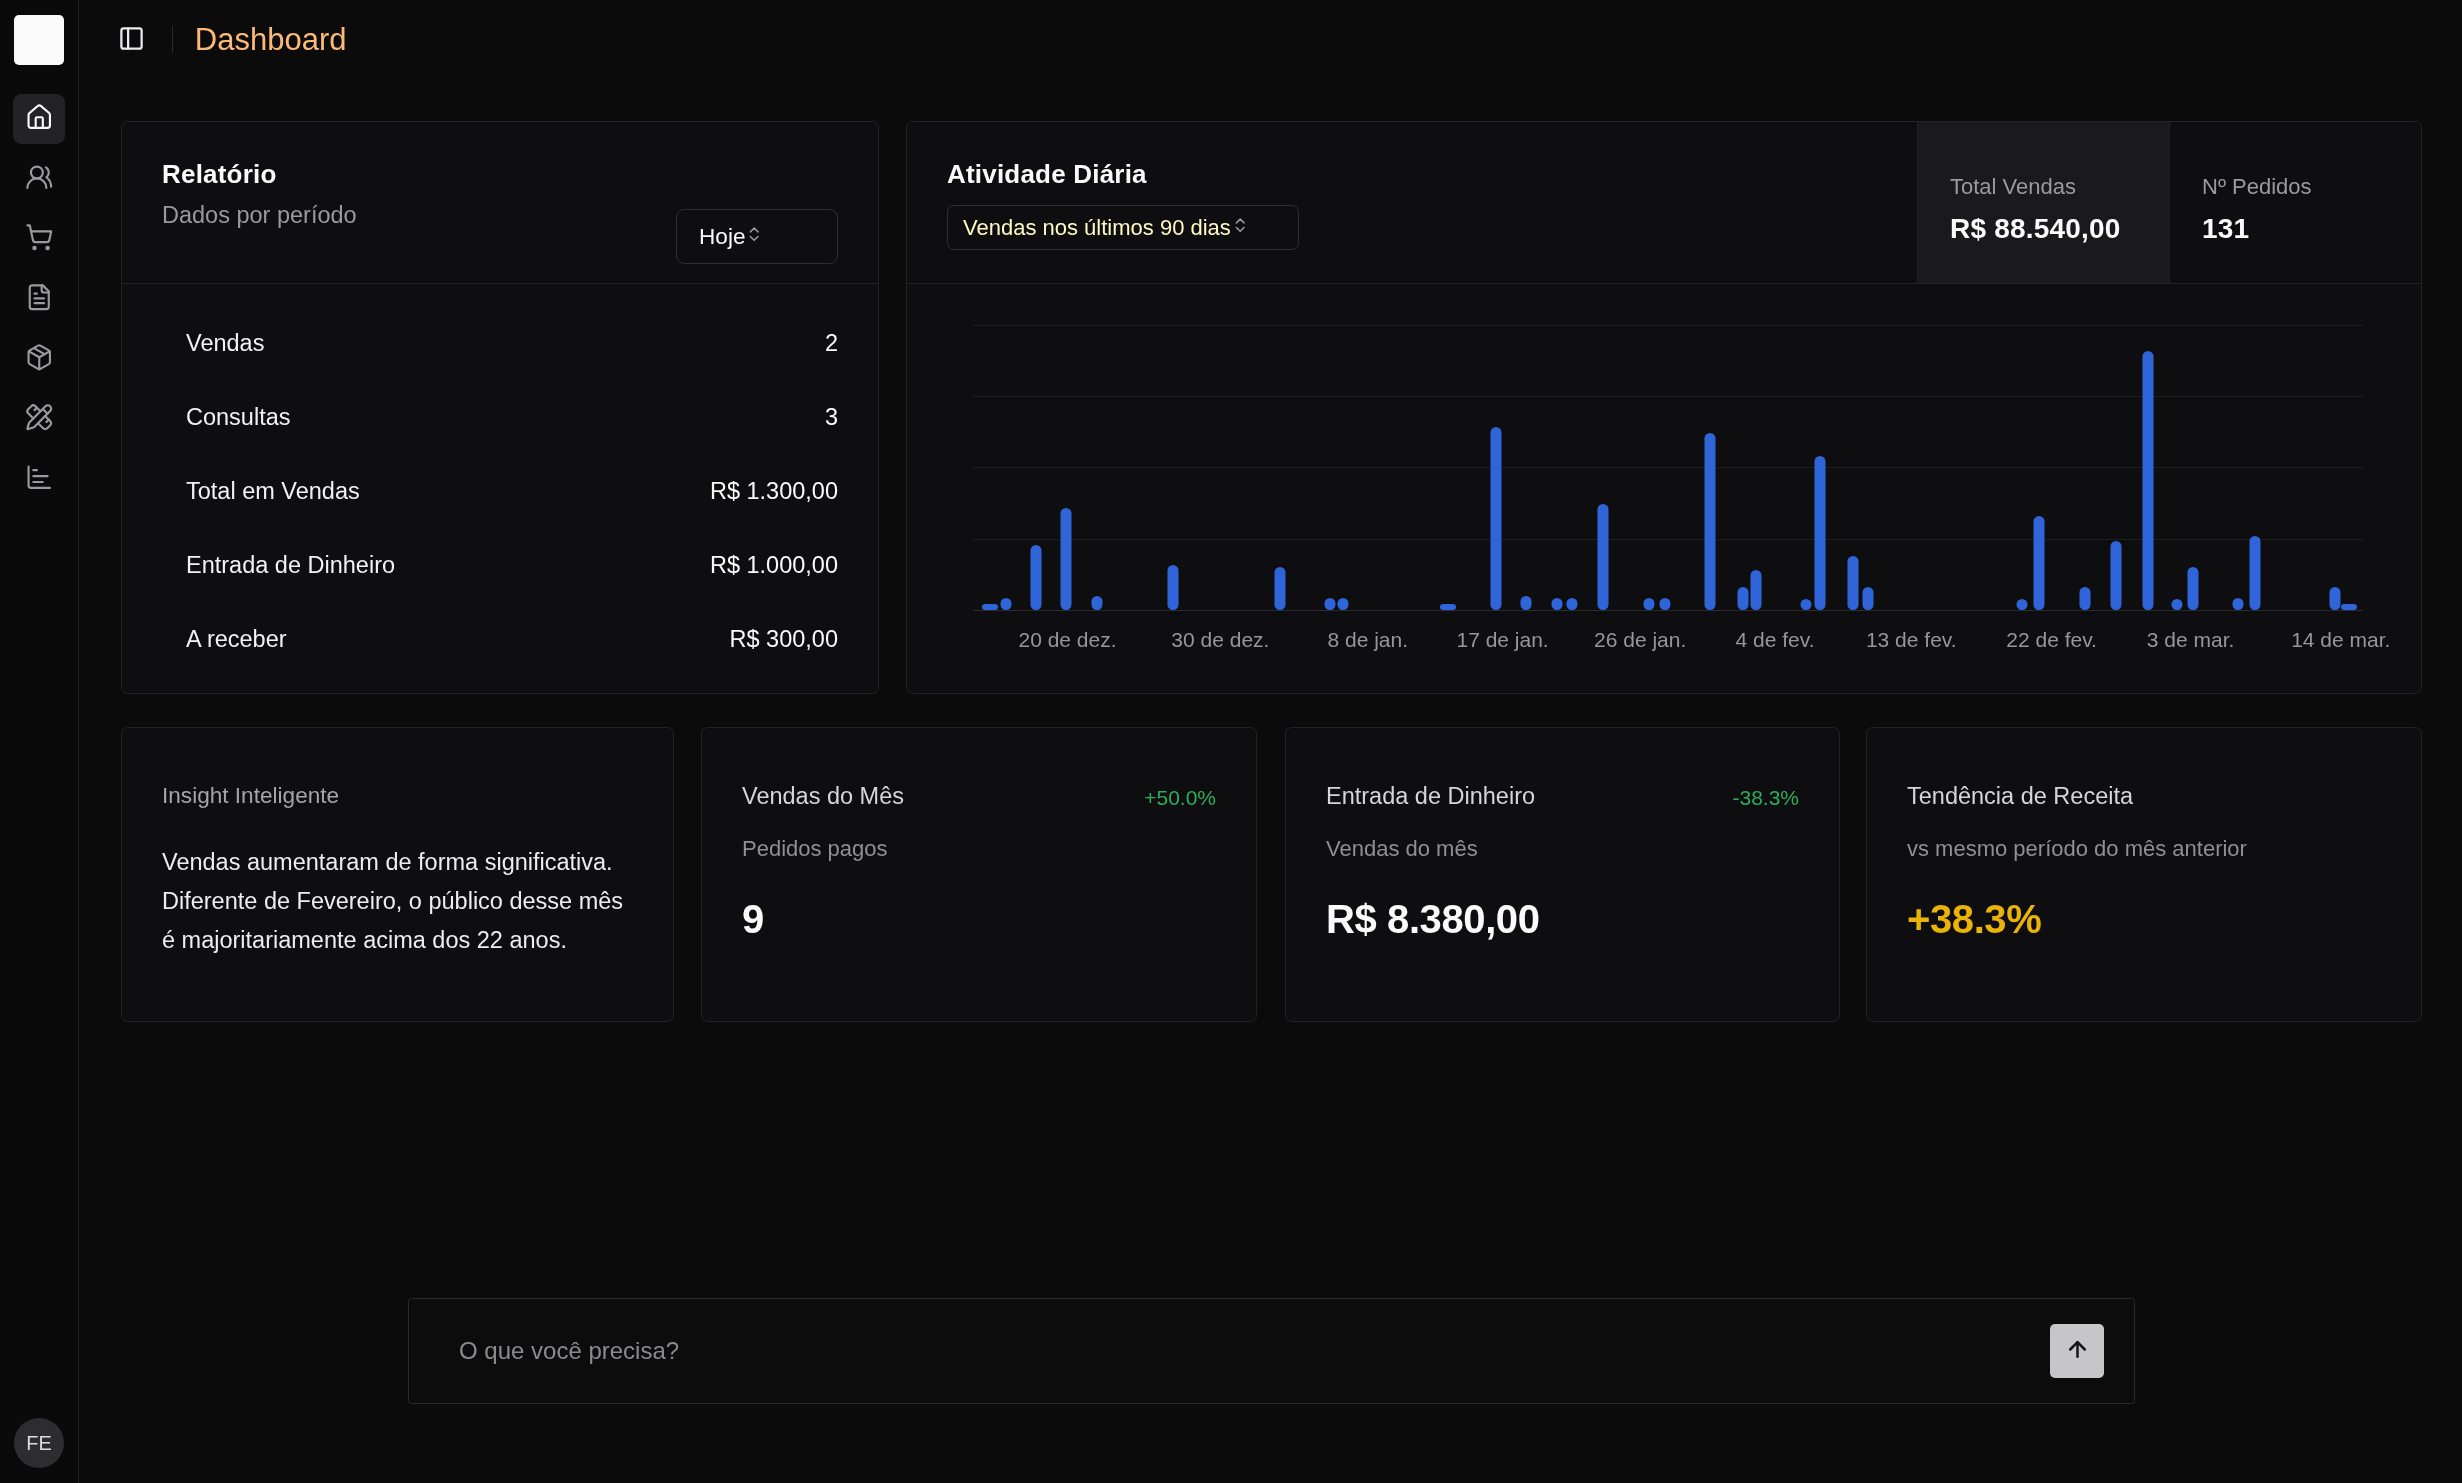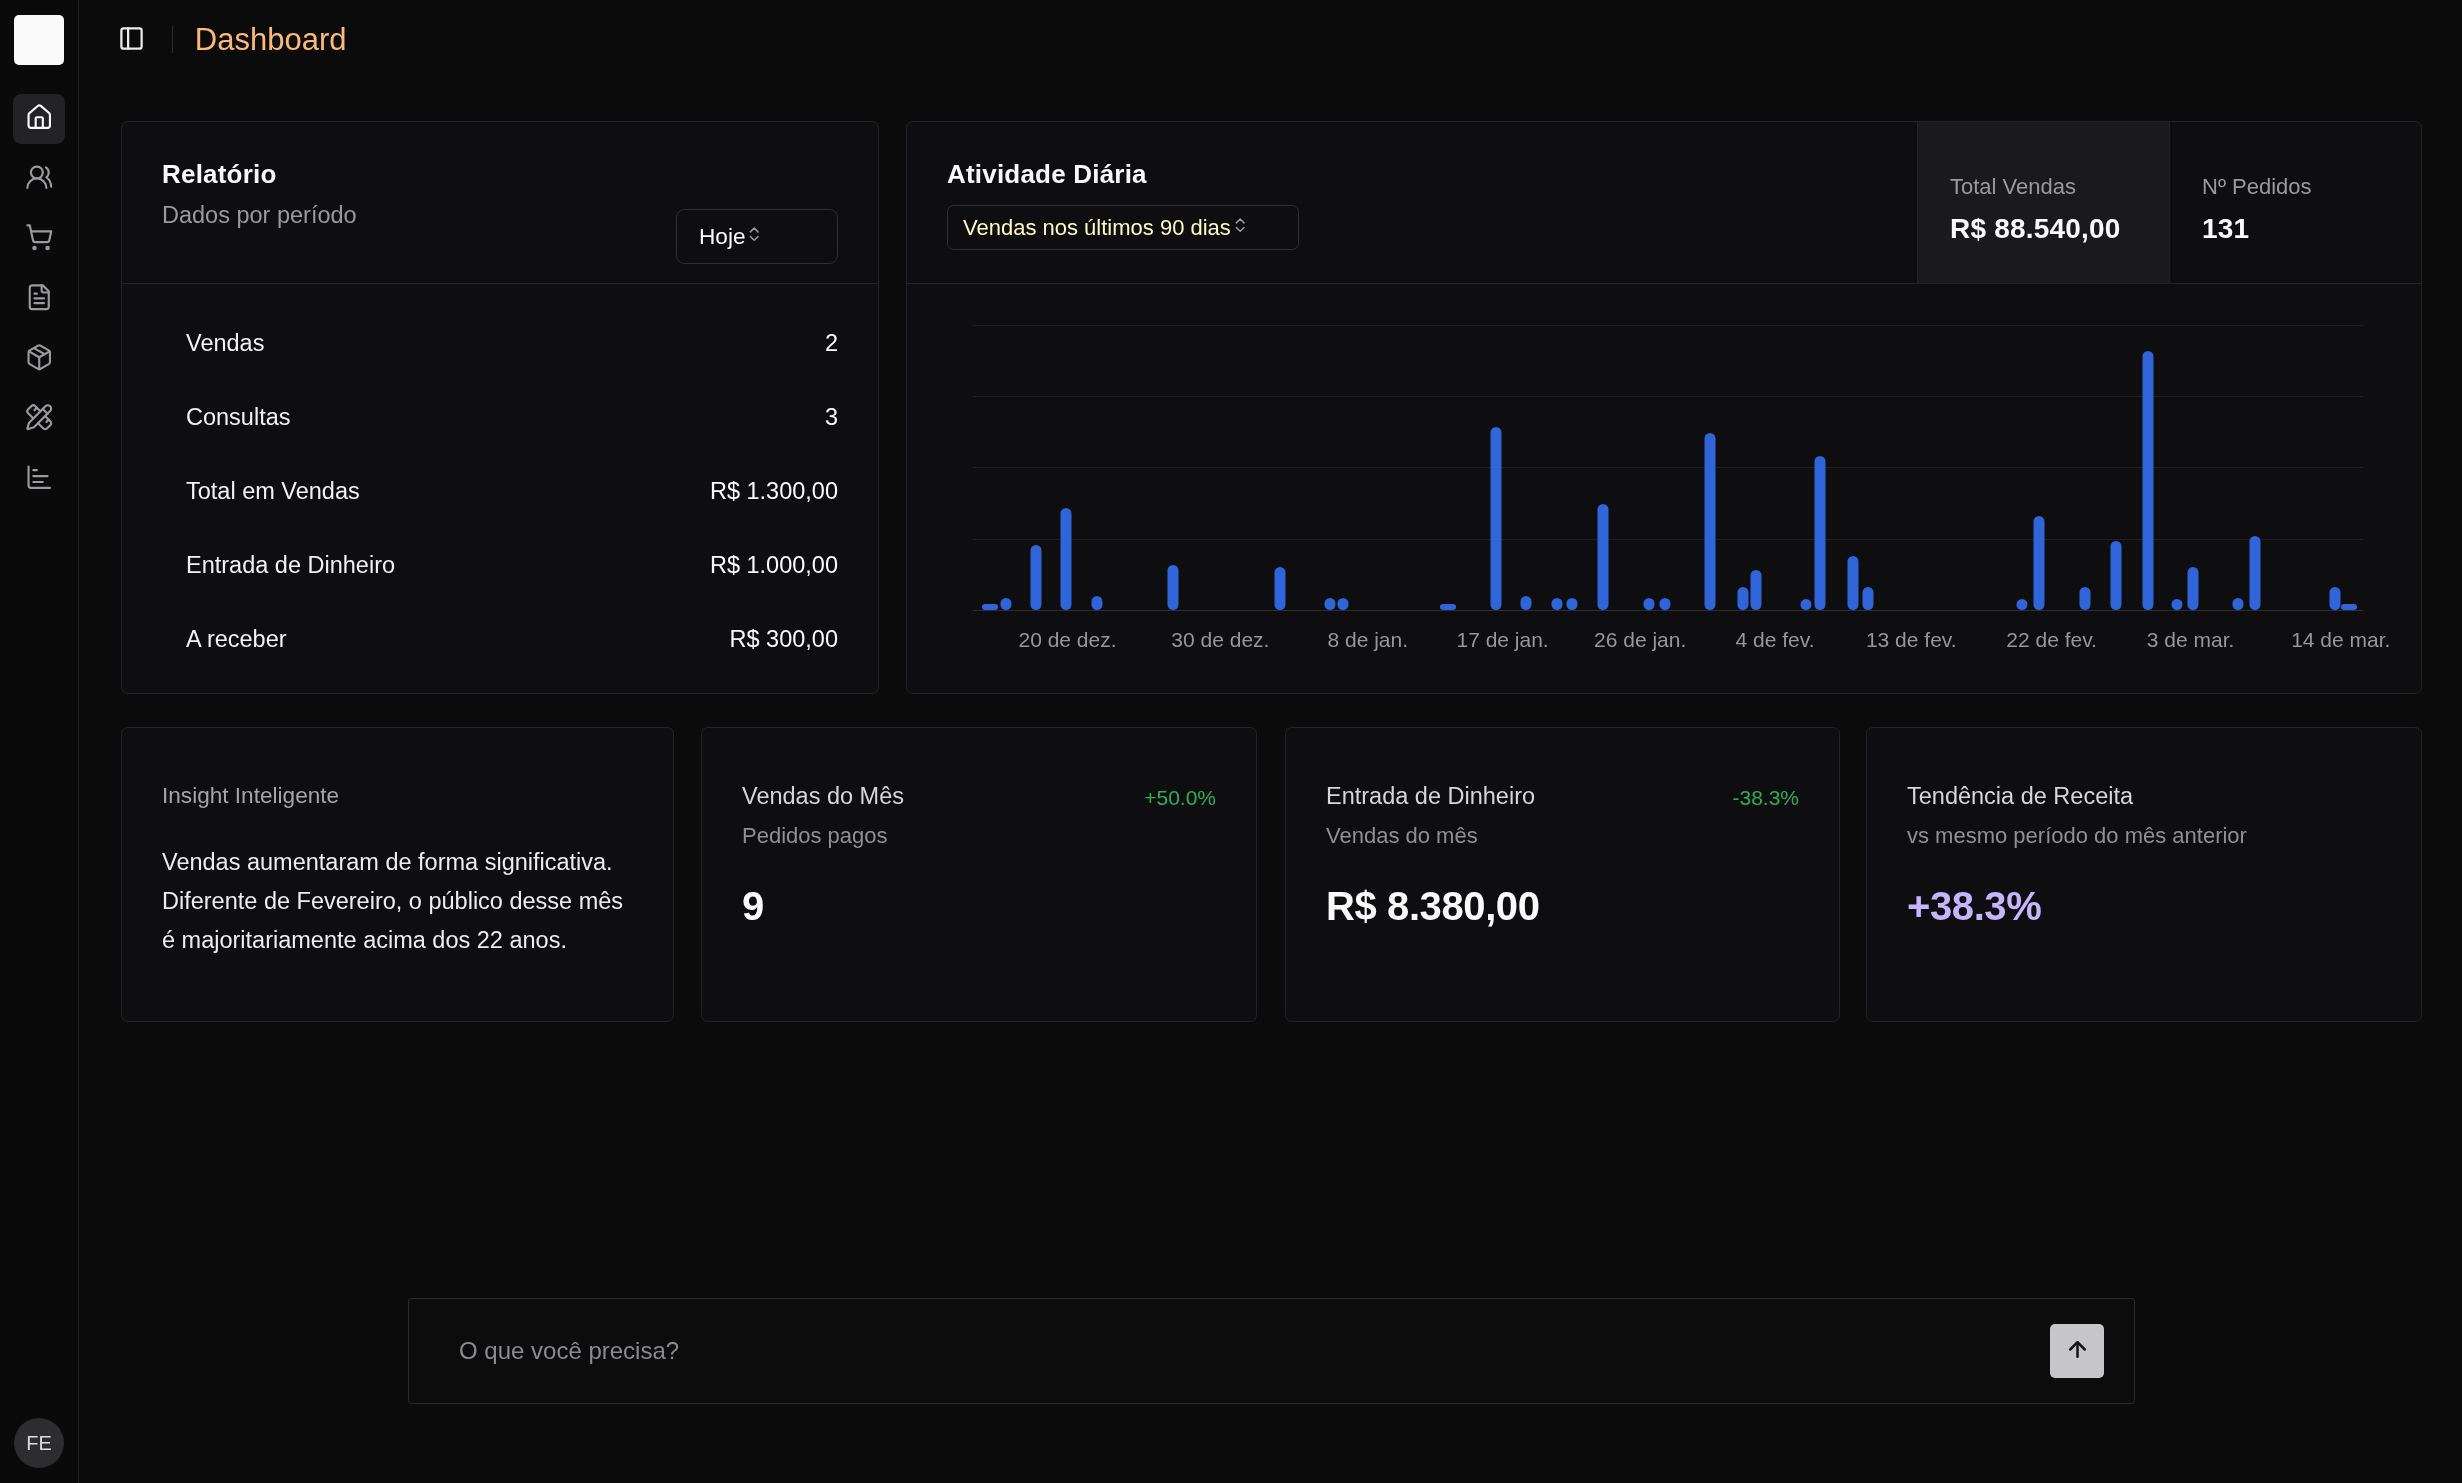--- a/index.html
+++ b/index.html
@@ -66,23 +66,23 @@
 
   
   .row2-card { top:727px; height:295px; padding:55px 40px 0 40px; }
   .c-insight { left:121px;  width:553px; }
   .c-month   { left:701px;  width:556px; }
   .c-money   { left:1285px; width:555px; }
   .c-trend   { left:1866px; width:556px; }
   .m-head { display:flex; align-items:flex-start; justify-content:space-between; }
   .m-title { font-size:23.5px; color:#d6d6d8; }
   .m-delta { font-size:21px; color:#2dad5a; padding-top:2.5px; }
-  .m-sub { font-size:22px; color:#8f8f94; margin-top:13px; }
+  .m-sub { font-size:22px; color:#8f8f94; margin-top:26px; }
   .m-value { font-size:40px; font-weight:700; color:#fafafa; margin-top:35px; letter-spacing:-0.4px; }
-  .m-value.green { color:#c4b5fd; }
+  .m-value.green { color:#eab308; }
   .i-title { font-size:22.6px; color:#a5a5a9; }
   .i-text { font-size:23.5px; color:#ededee; margin-top:34px; line-height:39px; white-space:pre-line; }
 
   
   .chat { position:absolute; left:408px; top:1298px; width:1727px; height:106px; background:#0c0c0d;
           border:0.8px solid #2a2a2e; border-radius:3.4px; display:flex; align-items:center; }
   .chat input { flex:1; height:100%; background:transparent; border:none; outline:none;
                 color:#e8e8ea; font-size:24px; padding:0 34px 0 50px; font-family:inherit; }
   .chat input::placeholder { color:#8a8a8f; }
   .send-btn { flex:none; width:54px; height:54px; margin-right:30px; border:none; border-radius:5px;

